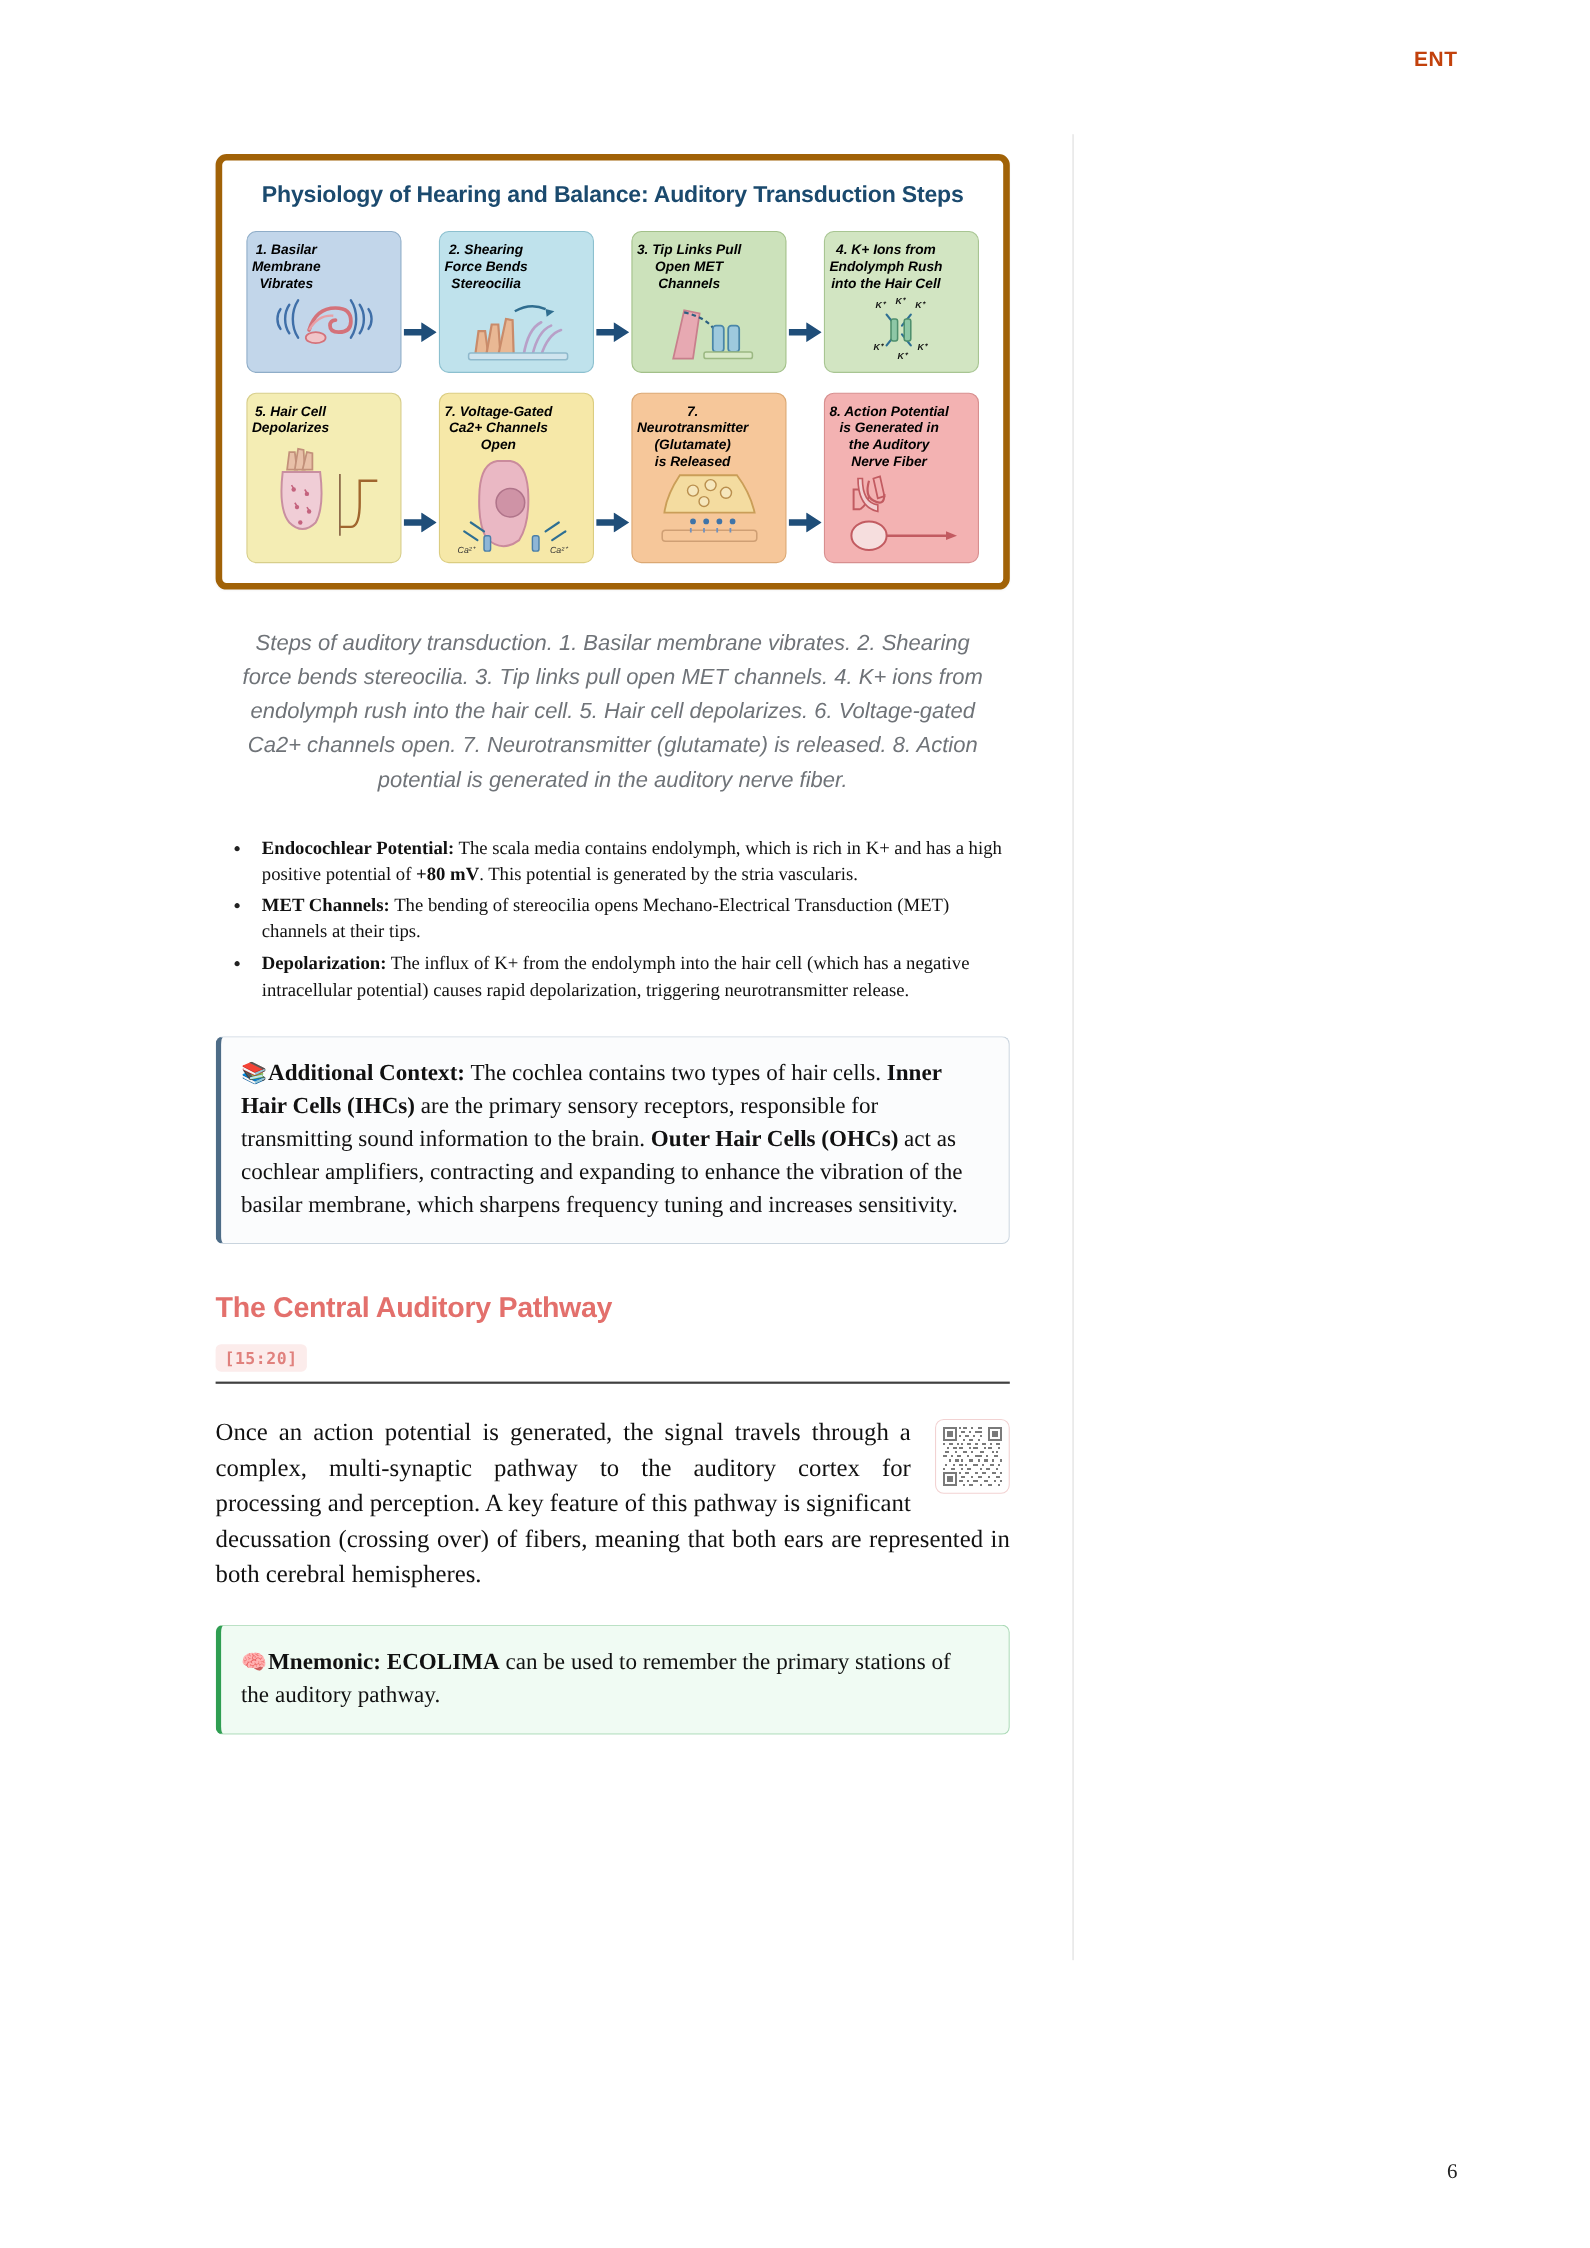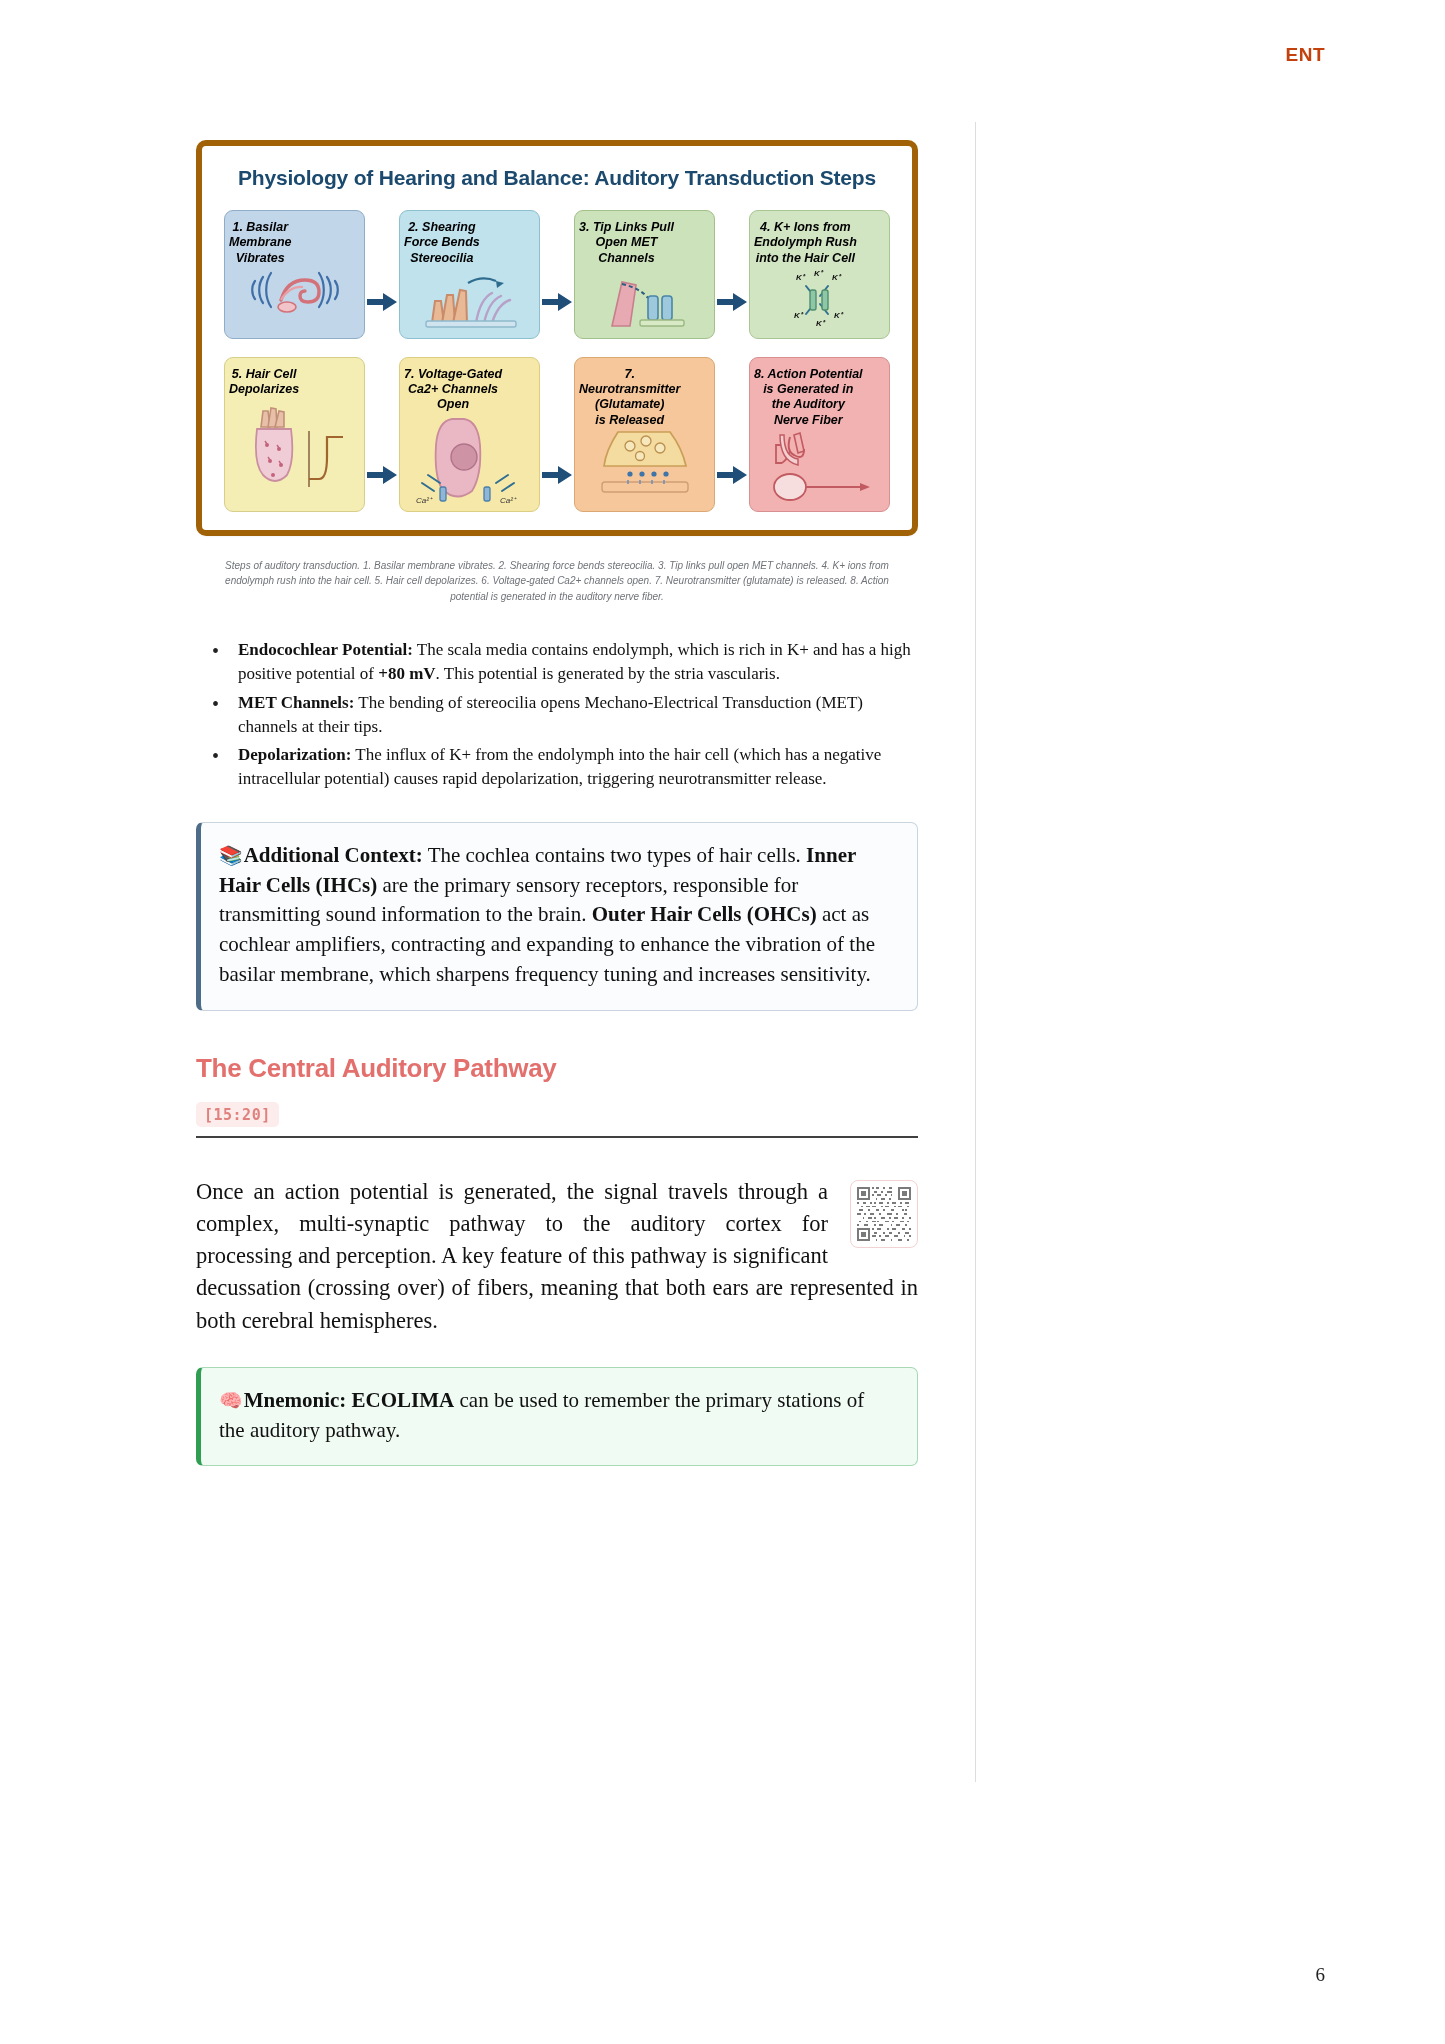--- a/index.html
+++ b/index.html
@@ -111,25 +111,25 @@
   .c-cyan   { background: #bfe2ec; border-color: #8cc0cf; }
   .c-green  { background: #cce2bb; border-color: #a2c089; }
   .c-green2 { background: #d2e5c2; border-color: #a8c592; }
   .c-yellow { background: #f4edb4; border-color: #d7ce8b; }
   .c-yellow2{ background: #f6e8a8; border-color: #dbcd81; }
   .c-orange { background: #f6c79a; border-color: #dba873; }
   .c-pink   { background: #f3b2b2; border-color: #d78f8f; }
 
   
   .caption {
-    margin-top: 22px;
+    margin-top: 34px;
     text-align: center;
     font-family: "Liberation Sans", sans-serif;
     font-style: italic;
-    font-size: 10px;
+    font-size: 20px;
     line-height: 1.55;
     color: #6f7378;
     padding: 0 24px;
   }
 
   
   ul.bullets {
     margin: 34px 0 0 0;
     padding-left: 42px;
     list-style: none;
@@ -198,21 +198,21 @@
     font-size: 15px;
     font-weight: bold;
     color: #e0817d;
     background: #fceceb;
     border-radius: 5px;
     padding: 4px 8px 3px 8px;
     letter-spacing: 0.5px;
   }
 
   
-  .para-wrap { margin-top: 38px; position: relative; }
+  .para-wrap { margin-top: 28px; position: relative; }
   .qr {
     float: right;
     width: 68px;
     height: 68px;
     margin: 4px 0 6px 22px;
     border: 1px solid #f2d2d2;
     border-radius: 8px;
     background: #fff;
     padding: 6px;
   }

